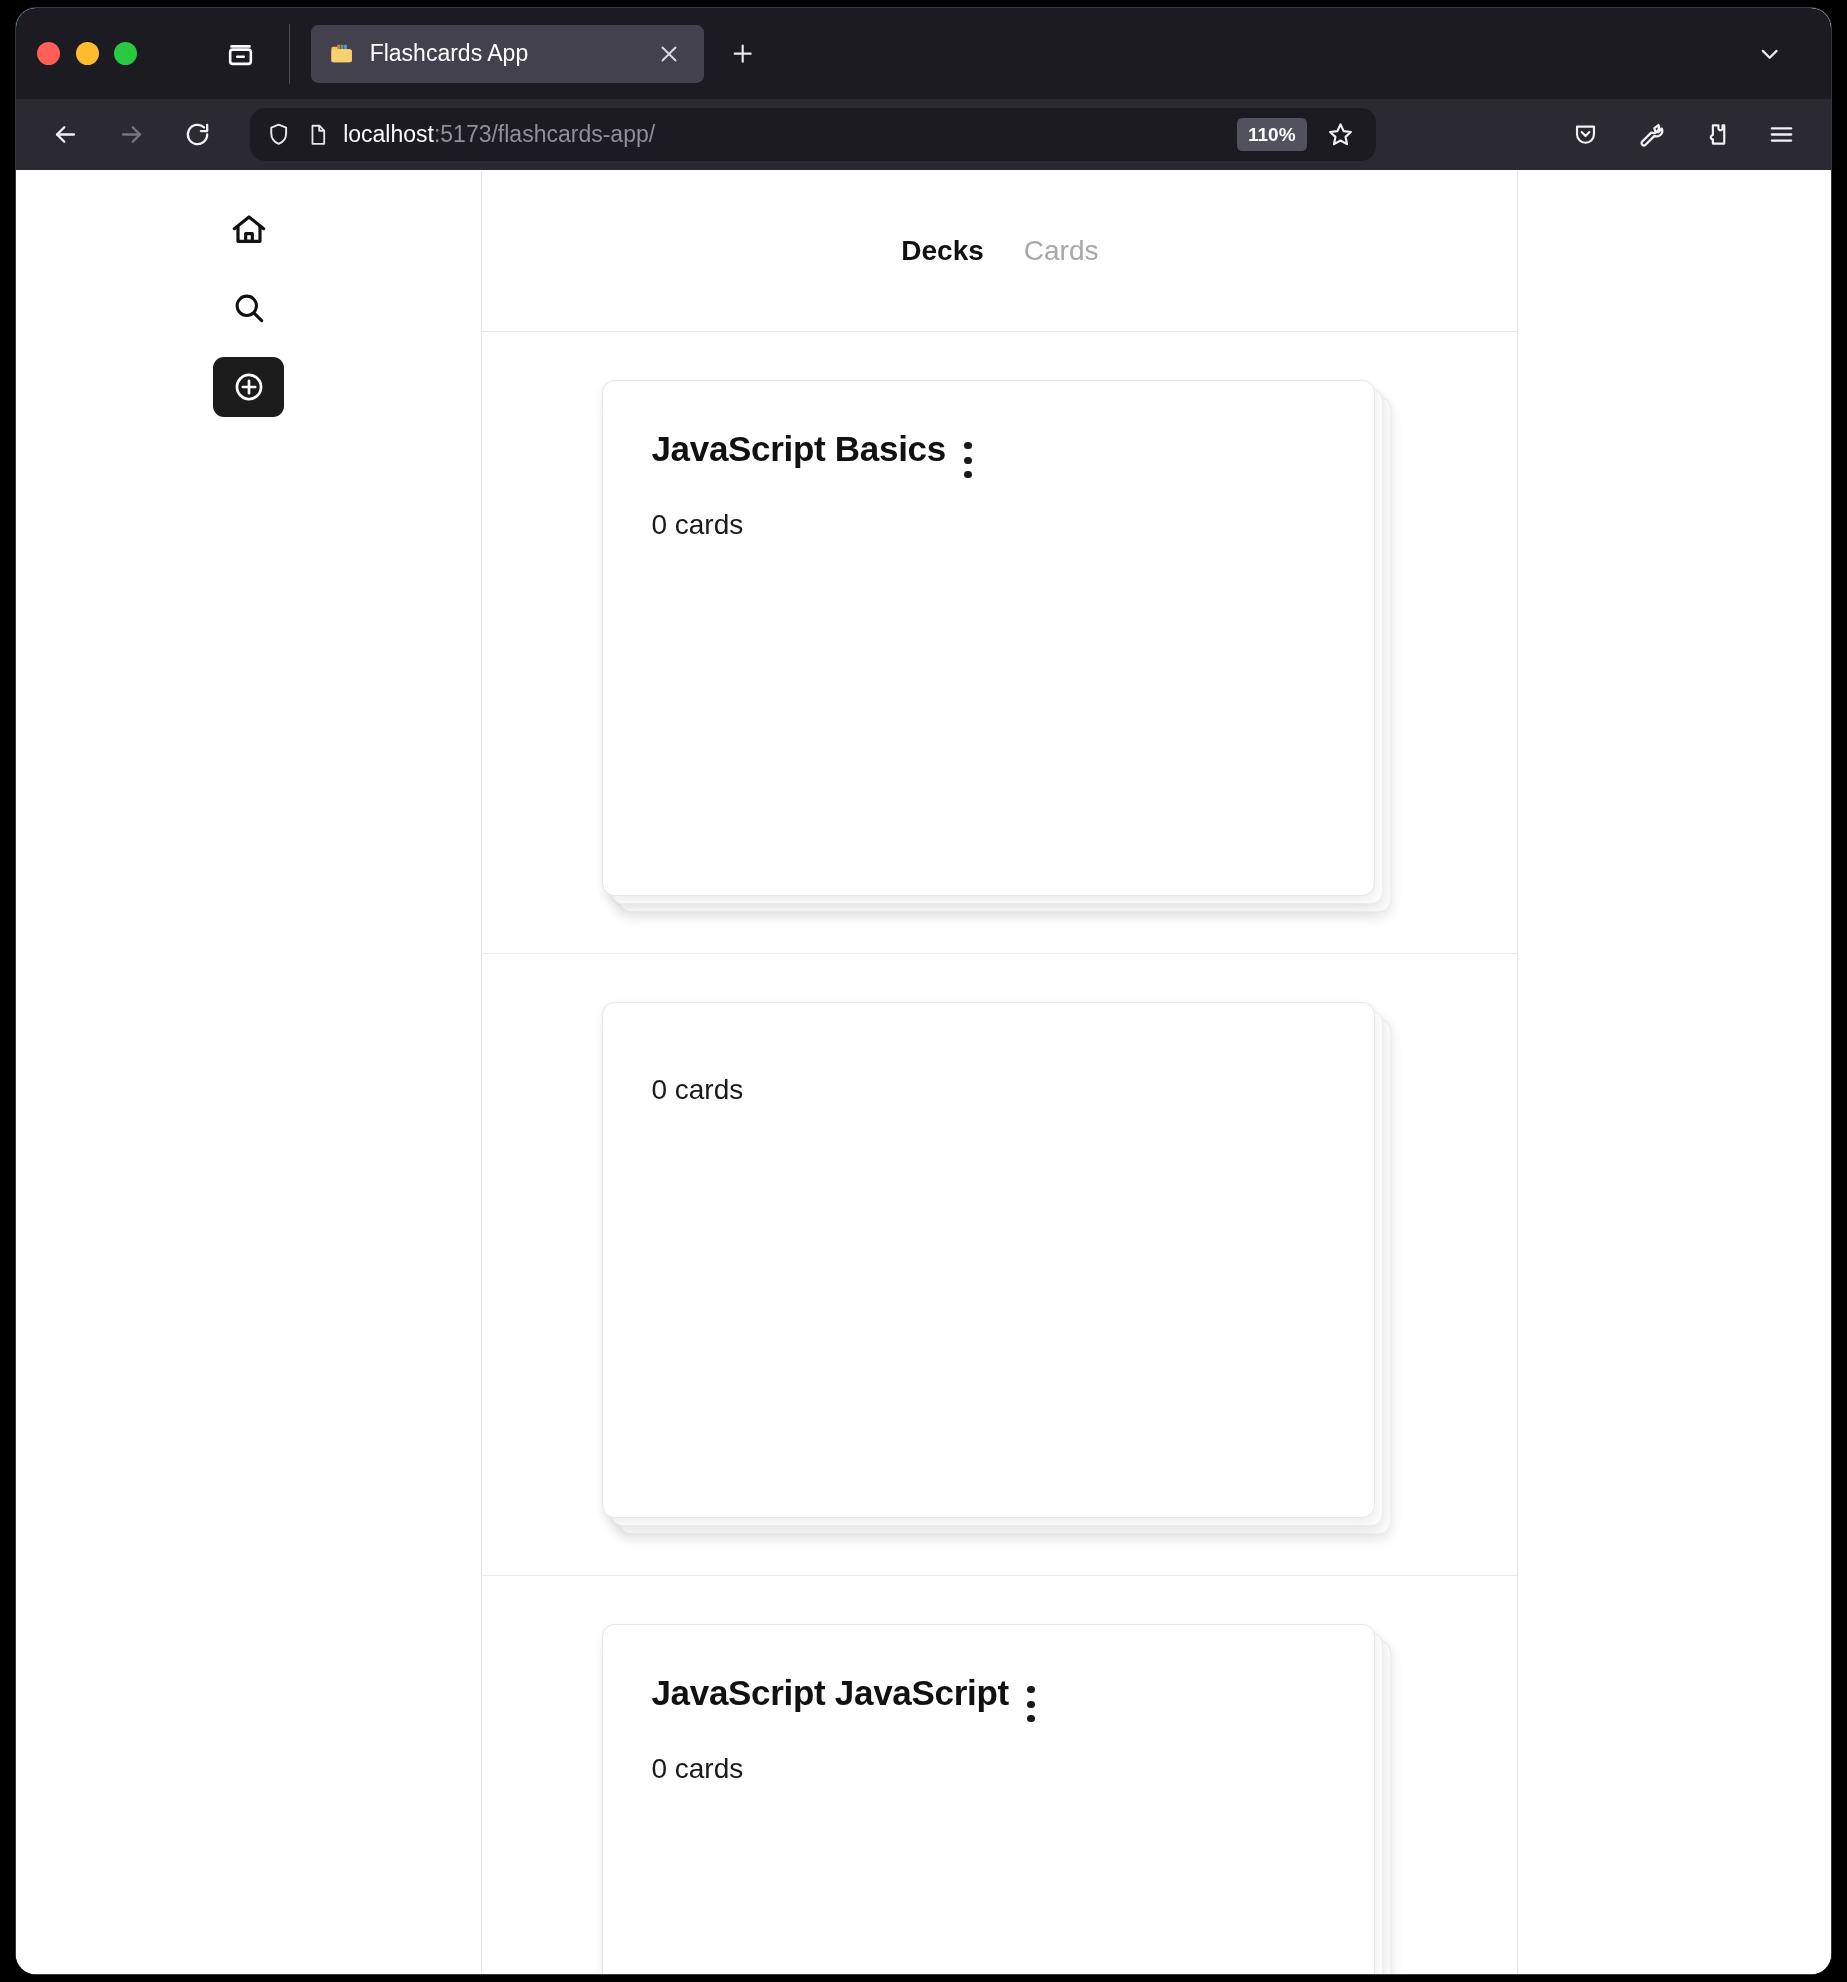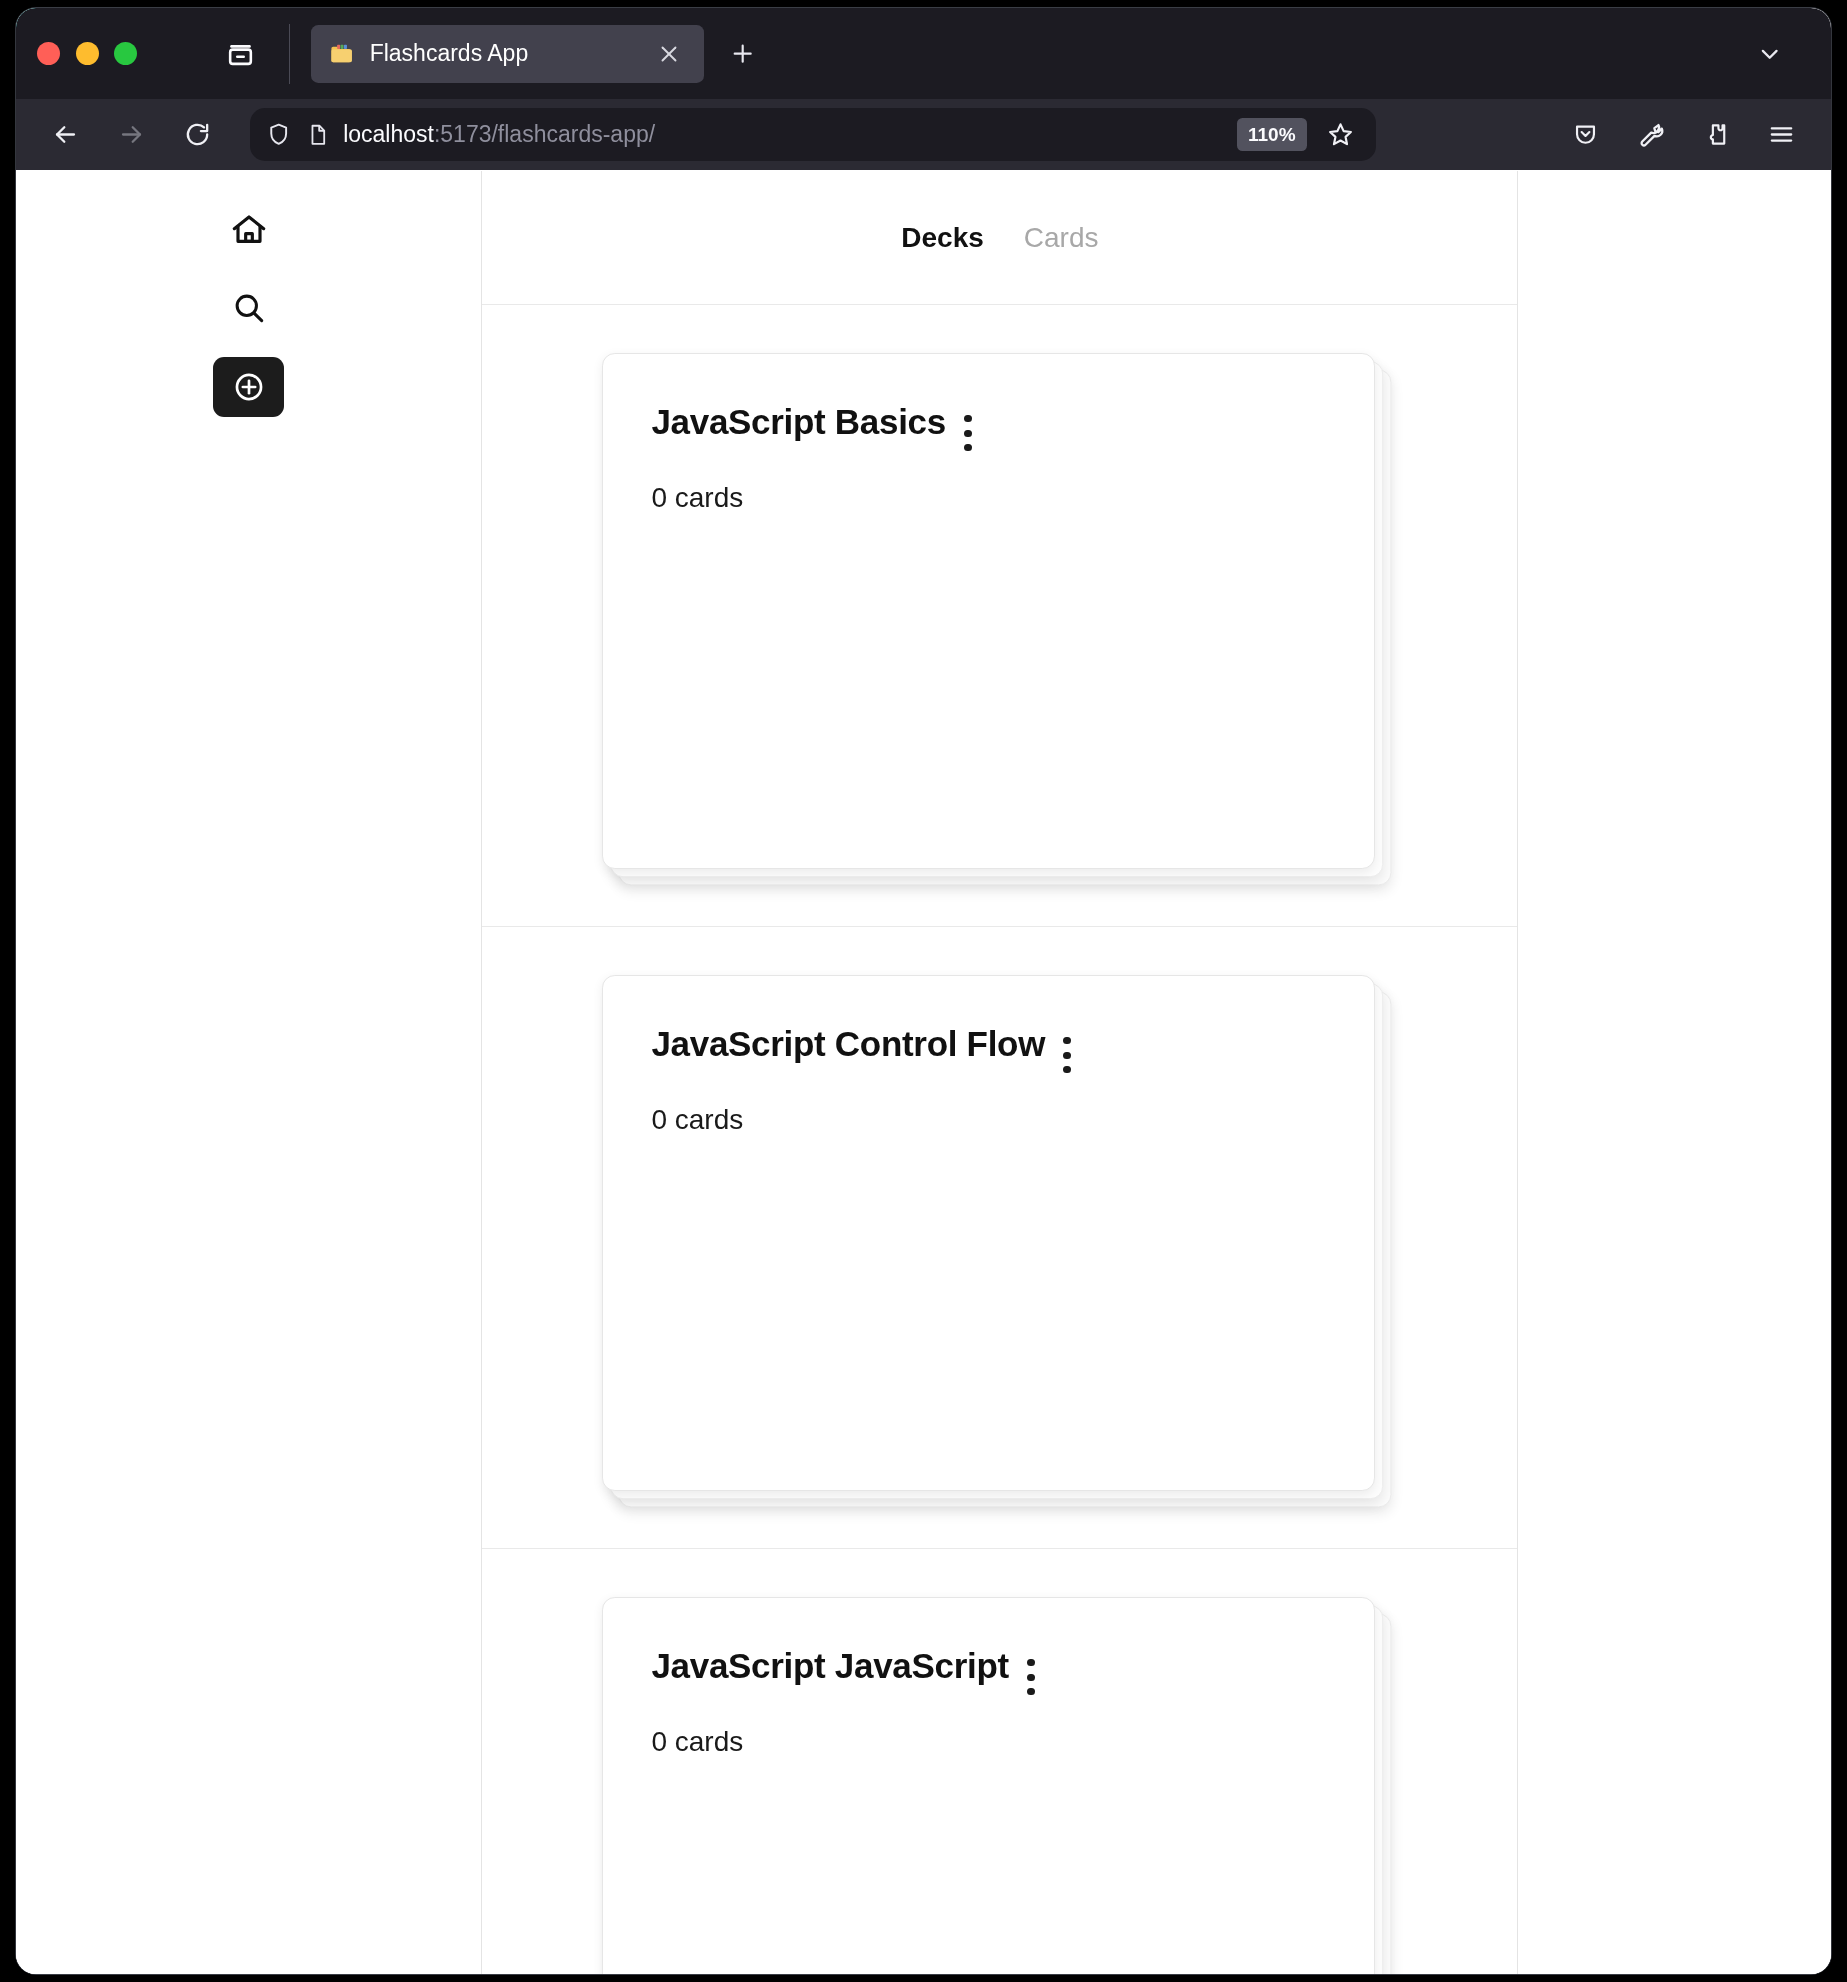--- a/index.html
+++ b/index.html
@@ -154,21 +154,21 @@
     position: absolute;
     left: 465px; top: 0;
     width: 1037px; height: 100%;
     background: #ffffff;
     border-left: 1.8px solid #e4e4e4;
     border-right: 1.8px solid #e4e4e4;
   }
   .rightpane { position: absolute; left: 1504px; top: 0; right: 0; height: 100%; background: #ffffff; }
 
   .tabs-header {
-    height: 134px;
+    height: 161px;
     display: flex; align-items: center; justify-content: center;
     gap: 40px;
     border-bottom: 1.8px solid #e9e9e9;
   }
   .app-tab { font-size: 28px; font-weight: bold; color: #111111; }
   .app-tab.inactive { color: #a8a8a8; font-weight: normal; }
 
   .deck-section {
     position: relative;
     height: 622px;
@@ -381,28 +381,20 @@
             <div class="deck-count">0 cards</div>
           </div>
         </div>
       </div>
 
       <div class="deck-section">
         <div class="deck-stack">
           <div class="stack-layer l2"></div>
           <div class="stack-layer l1"></div>
           <div class="deck-card">
-            <div class="deck-head">
-              <span class="deck-title">JavaScript Control Flow</span>
-              <span class="kebab">
-                <i></i>
-                  <i></i>
-                  <i></i>
-              </span>
-            </div>
             <div class="deck-count">0 cards</div>
           </div>
         </div>
       </div>
 
       <div class="deck-section">
         <div class="deck-stack">
           <div class="stack-layer l2"></div>
           <div class="stack-layer l1"></div>
           <div class="deck-card">

